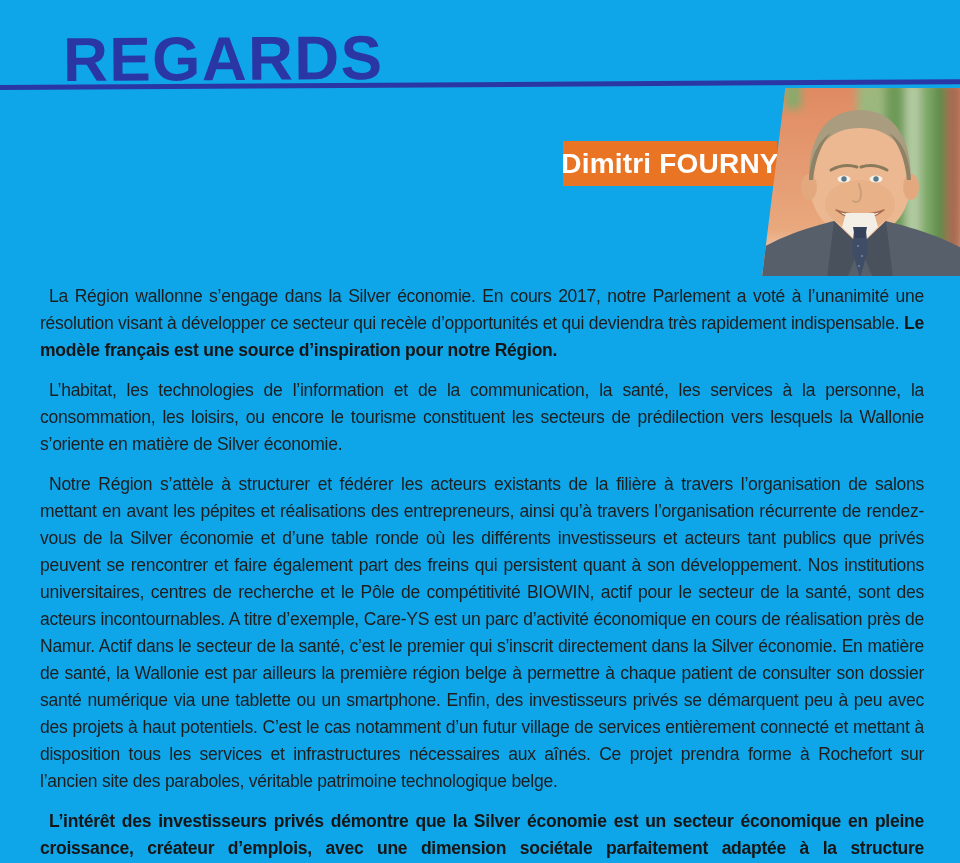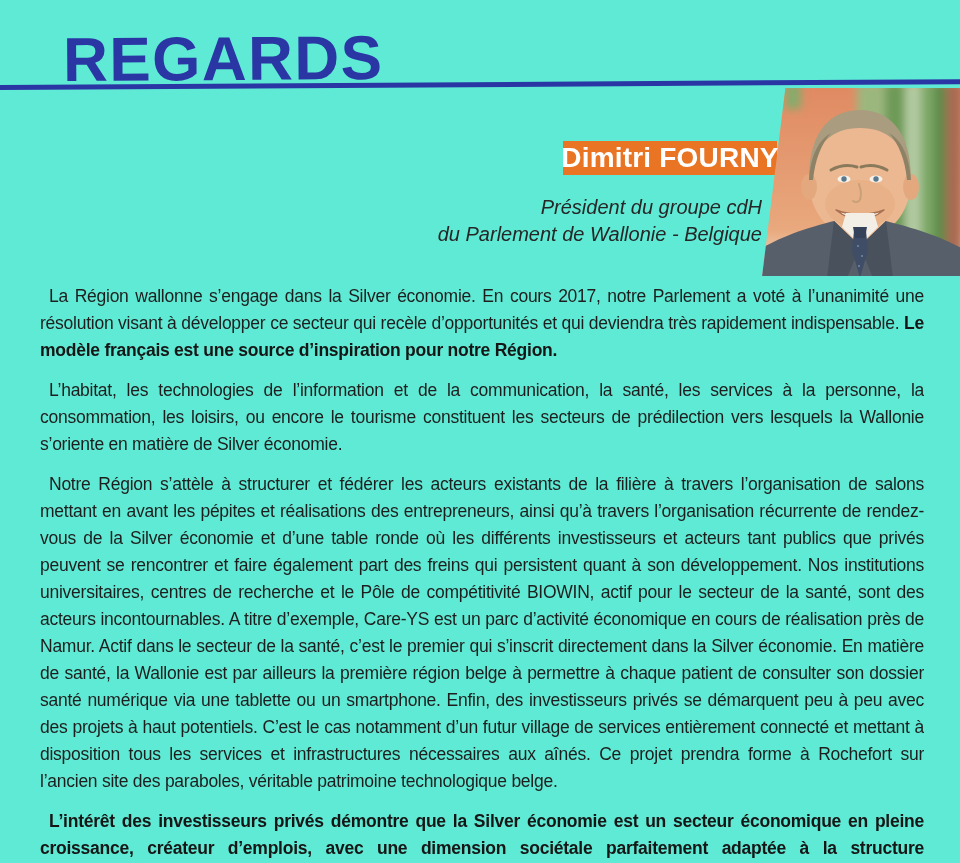--- a/index.html
+++ b/index.html
@@ -1,39 +1,39 @@
 <!DOCTYPE html>
 <html lang="fr"><head>
 <meta charset="utf-8">
 <style>
   html,body{margin:0;padding:0;}
   .page{
     position:relative;
     width:960px;height:863px;
-    background:#5eead4;
+    background:#0ea5e9;
     overflow:hidden;
     font-family:"Liberation Sans", sans-serif;
     color:#1e1e1e;
   }
   
   .section-title{
     position:absolute;left:63px;top:30px;margin:0;
     font-size:62px;line-height:58px;font-weight:bold;
     letter-spacing:1.5px;
     color:#2b36a5;
     transform:rotate(-0.4deg);
   }
   .header-rule{
     position:absolute;left:0;top:85px;width:960px;height:5px;
     background:#2b36a5;
     transform:rotate(-0.35deg);transform-origin:left center;
   }
   
   .author-badge{
-    position:absolute;left:563px;top:141px;width:214px;height:34px;
+    position:absolute;left:563px;top:141px;width:214px;height:45px;
     background:#e87424;
     display:flex;align-items:center;justify-content:center;
     color:#fff;font-weight:bold;font-size:28px;letter-spacing:0.2px;
     white-space:nowrap;
   }
   .author-credits{
     position:absolute;left:300px;right:198px;top:194px;
     text-align:right;
     font-style:italic;
     font-size:20px;line-height:27px;
@@ -124,24 +124,20 @@
       <circle cx="101" cy="158" r="1.1" fill="#7385a3"></circle>
       <circle cx="105" cy="168" r="1.1" fill="#7385a3"></circle>
       <circle cx="102" cy="178" r="1.1" fill="#7385a3"></circle>
     </svg>
   </div>
 
   <div class="author-badge">
     <span>Dimitri FOURNY</span>
   </div>
 
-  <div class="author-credits">
-    <div>Président du groupe cdH</div>
-    <div>du Parlement de Wallonie - Belgique</div>
-  </div>
 
   <div class="article-body">
     <p><span>La Région wallonne s’engage dans la Silver économie. En cours 2017, notre Parlement a voté à l’unanimité une résolution visant à développer ce secteur qui recèle d’opportunités et qui deviendra très rapidement indispensable. </span><span class="bold-tail">Le modèle français est une source d’inspiration pour notre Région.</span></p>
     <p>L’habitat, les technologies de l’information et de la communication, la santé, les services à la personne, la consommation, les loisirs, ou encore le tourisme constituent les secteurs de prédilection vers lesquels la Wallonie s’oriente en matière de Silver économie.</p>
     <p>Notre Région s’attèle à structurer et fédérer les acteurs existants de la filière à travers l’organisation de salons mettant en avant les pépites et réalisations des entrepreneurs, ainsi qu’à travers l’organisation récurrente de rendez-vous de la Silver économie et d’une table ronde où les différents investisseurs et acteurs tant publics que privés peuvent se rencontrer et faire également part des freins qui persistent quant à son développement. Nos institutions universitaires, centres de recherche et le Pôle de compétitivité BIOWIN, actif pour le secteur de la santé, sont des acteurs incontournables. A titre d’exemple, Care-YS est un parc d’activité économique en cours de réalisation près de Namur. Actif dans le secteur de la santé, c’est le premier qui s’inscrit directement dans la Silver économie. En matière de santé, la Wallonie est par ailleurs la première région belge à permettre à chaque patient de consulter son dossier santé numérique via une tablette ou un smartphone. Enfin, des investisseurs privés se démarquent peu à peu avec des projets à haut potentiels. C’est le cas notamment d’un futur village de services entièrement connecté et mettant à disposition tous les services et infrastructures nécessaires aux aînés. Ce projet prendra forme à Rochefort sur l’ancien site des paraboles, véritable patrimoine technologique belge.</p>
     <p class="bold-par">L’intérêt des investisseurs privés démontre que la Silver économie est un secteur économique en pleine croissance, créateur d’emplois, avec une dimension sociétale parfaitement adaptée à la structure démographique de notre Région, au bénéfice de nos aînés.</p>
   </div>
 
 </div>
 

